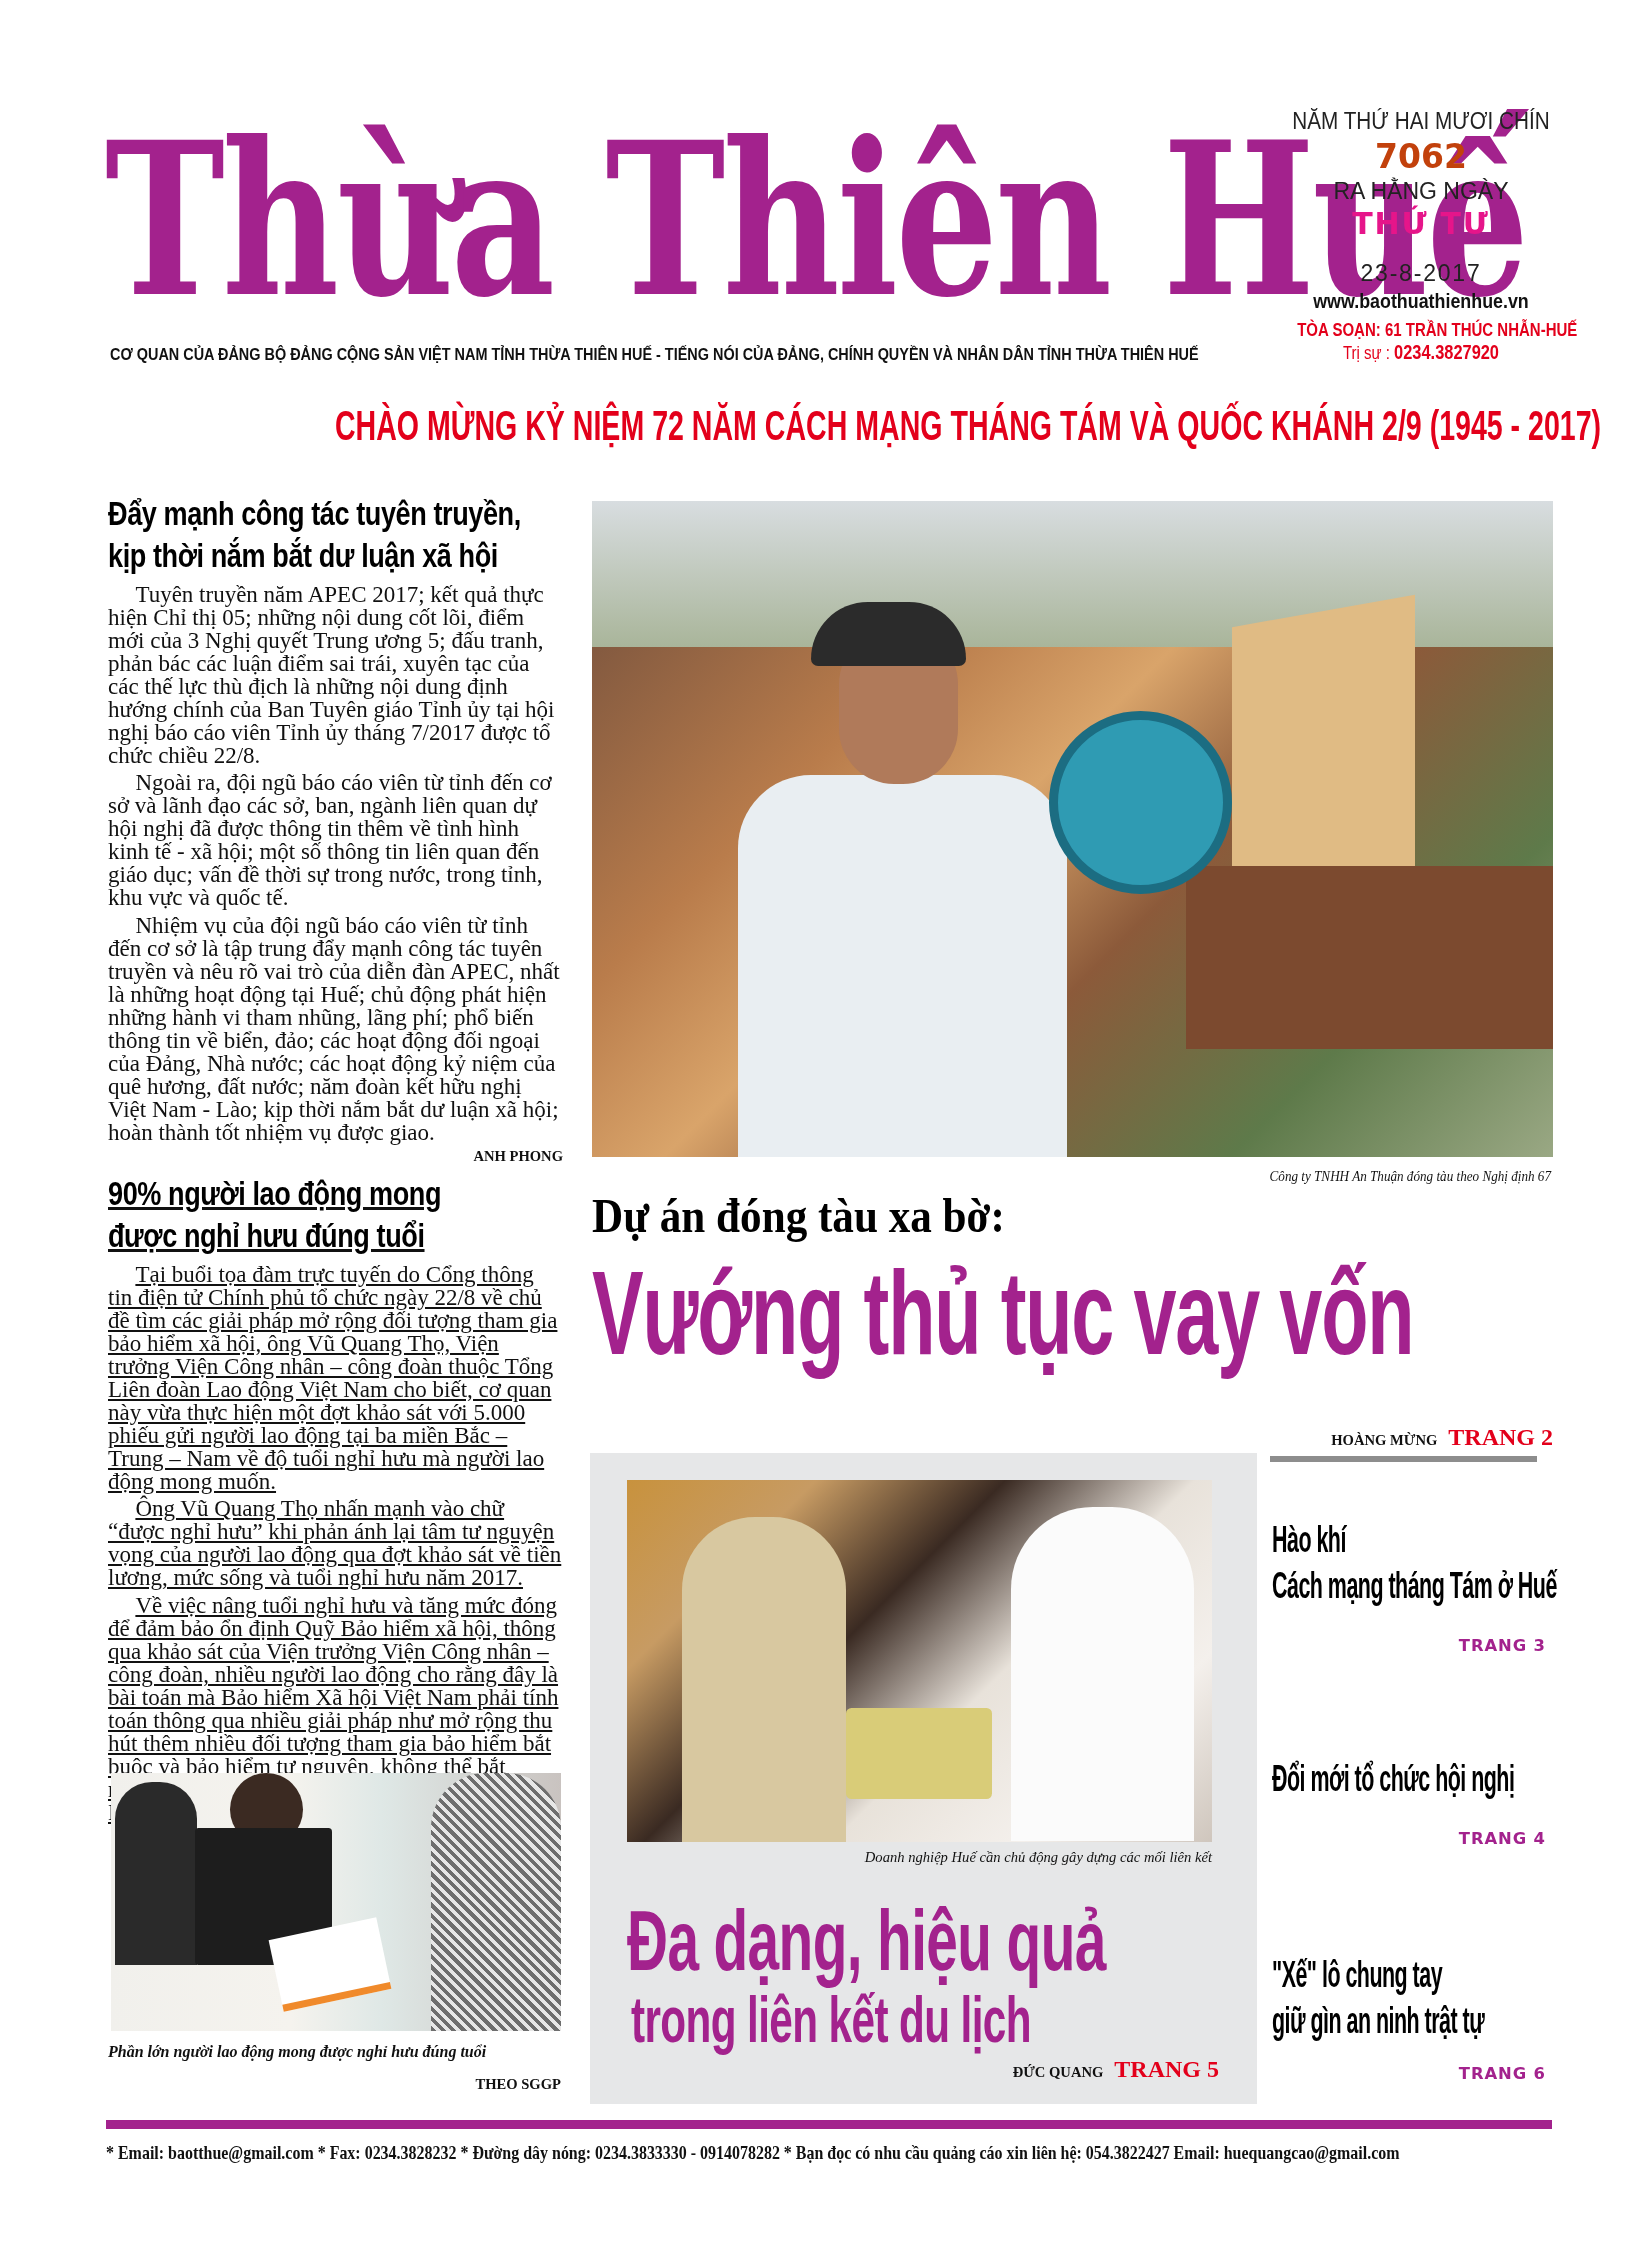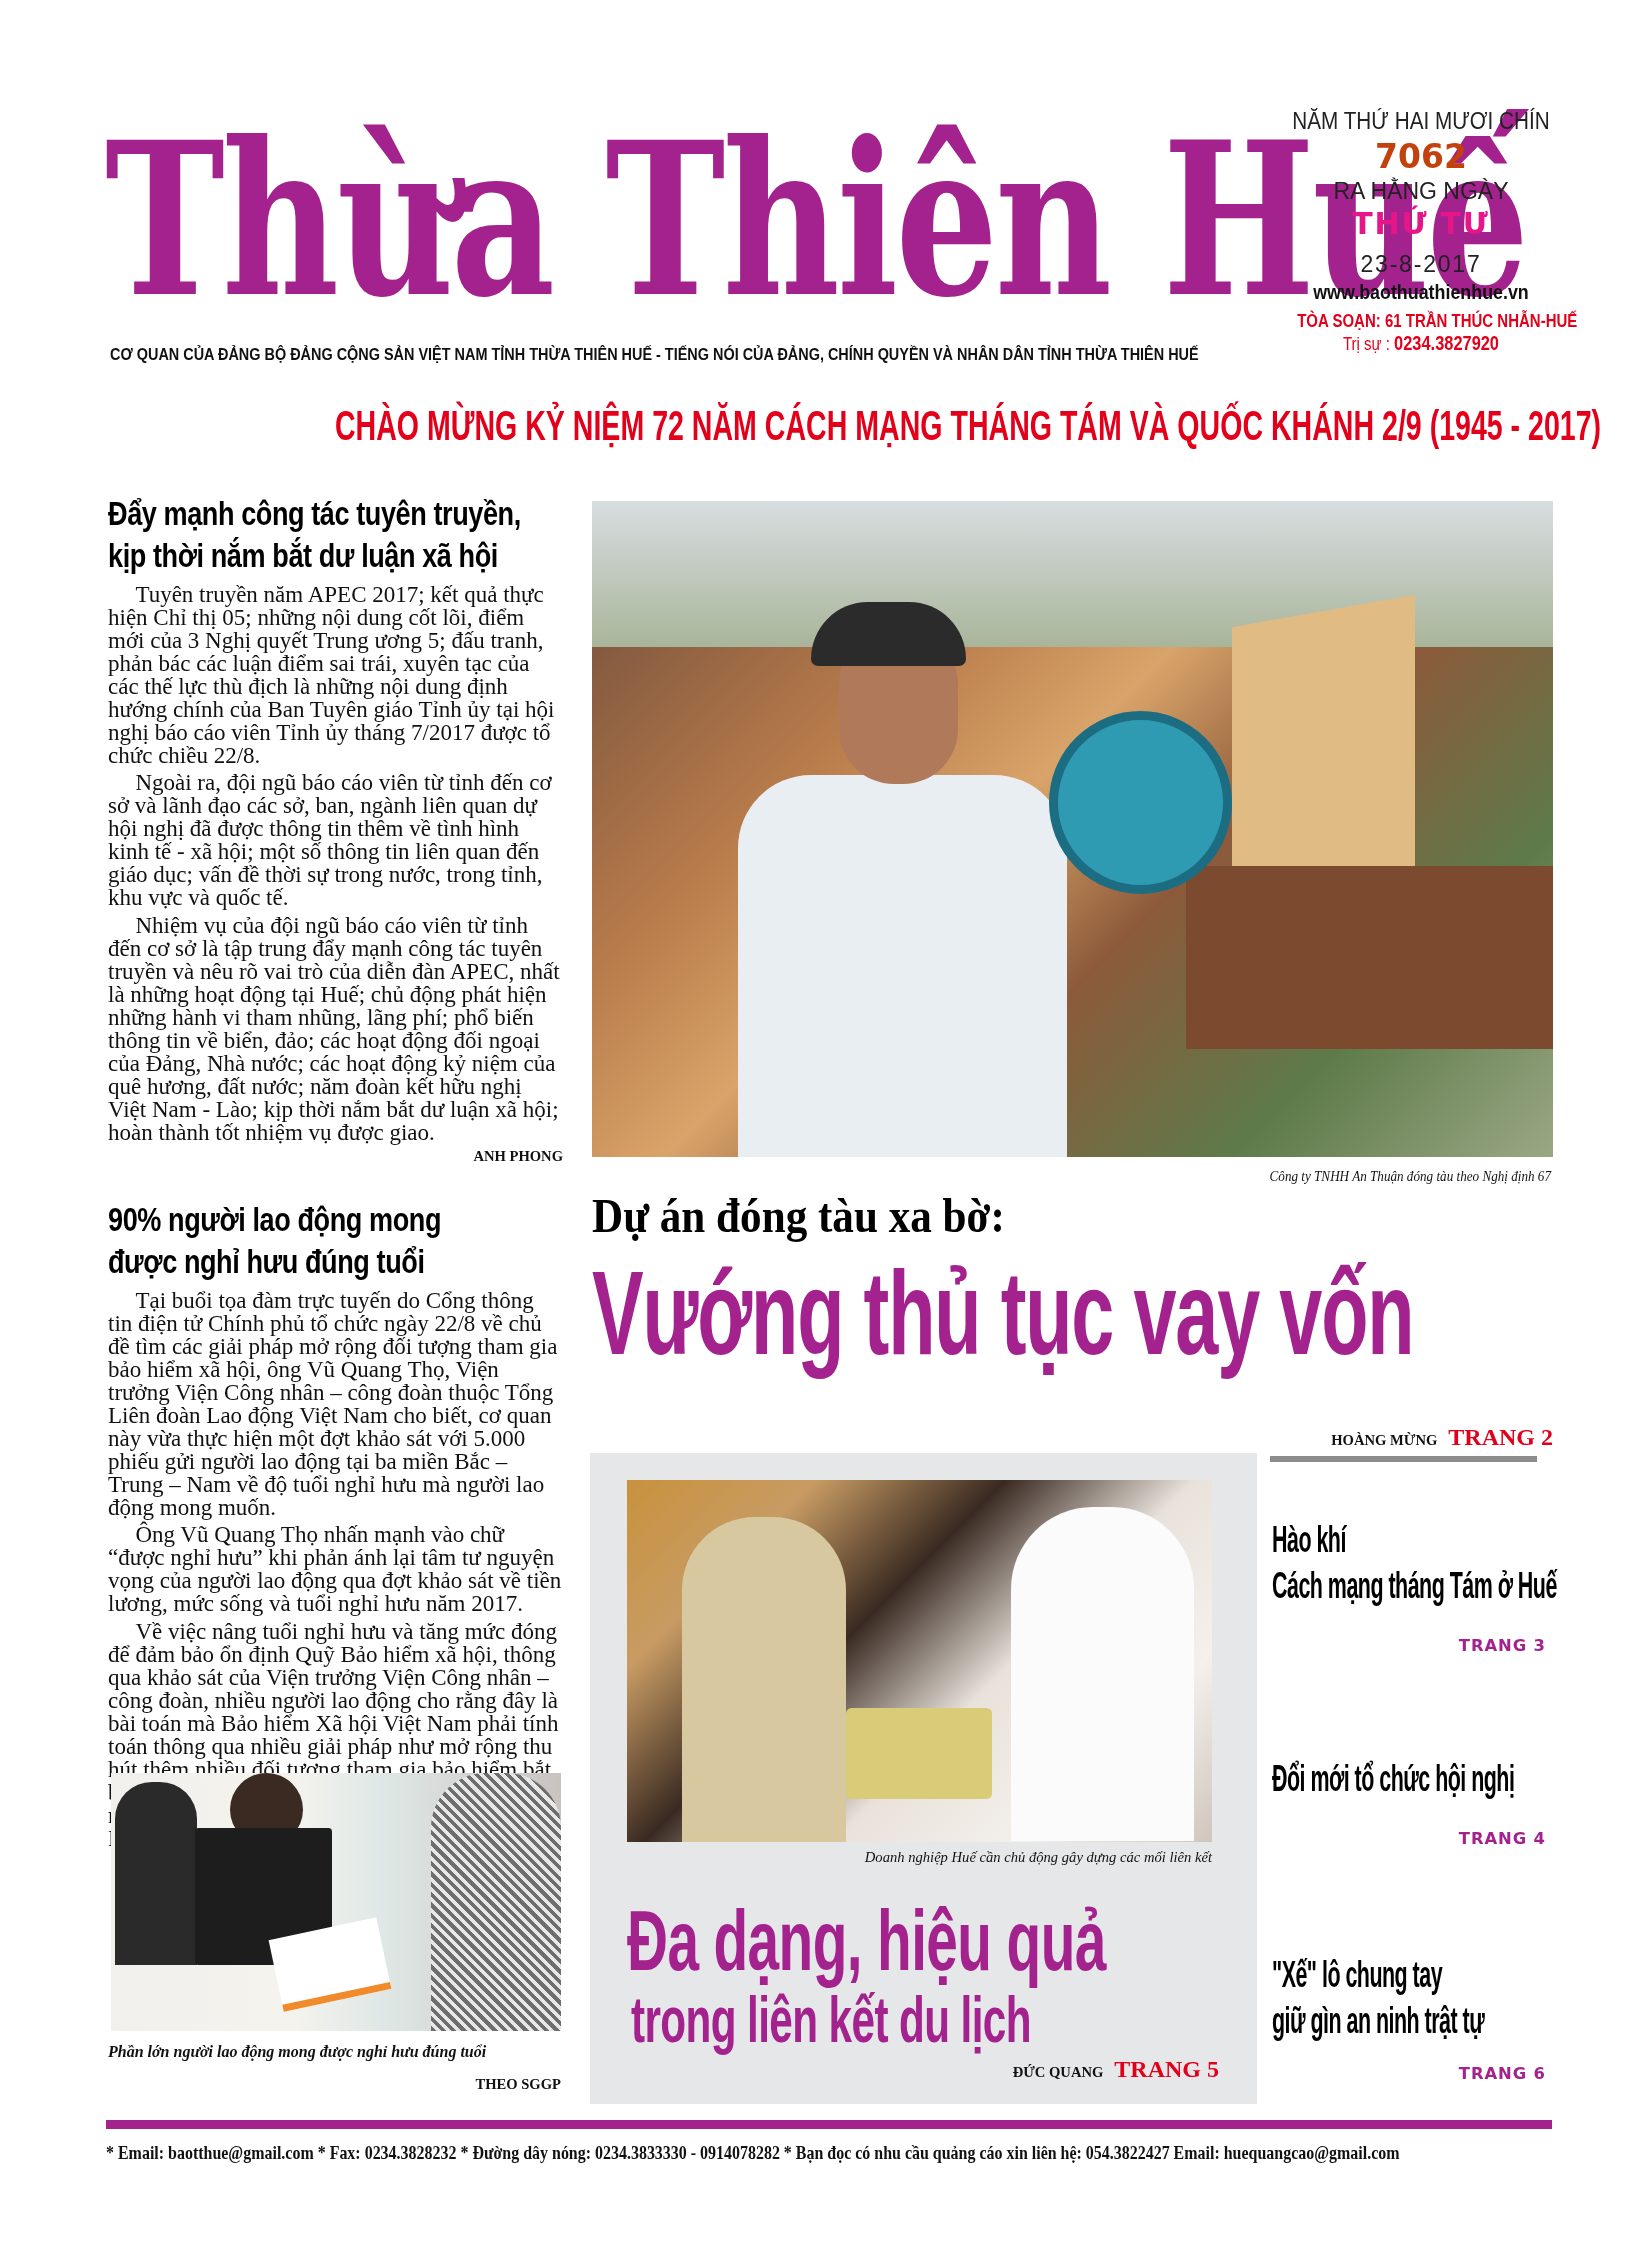--- a/index.html
+++ b/index.html
@@ -8,21 +8,21 @@
 
   
   .masthead-title { left: 105px; top: 108px; width: 1151px; height: 224px; font-family: "DejaVu Serif", serif; font-weight: bold; color: #a3228d; font-size: 212px; line-height: 224px; letter-spacing: -3.7px; transform: scaleX(0.76); transform-origin: left top; white-space: nowrap; }
   .tagline { left: 110px; top: 344px; width: 1151px; font-family: "Liberation Sans", sans-serif; font-weight: bold; font-size: 17.4px; white-space: nowrap; transform: scaleX(0.83); transform-origin: left top; color: #111; }
 
   .issue-box { left: 1270px; top: 108px; width: 302px; text-align: center; font-family: "Liberation Sans", sans-serif; }
   .issue-box .line1 { font-size: 23px; color: #222; letter-spacing: 0px; transform: scaleX(0.9); }
   .issue-box .num { font-size: 33px; font-weight: bold; color: #c2410c; margin-top: 1.8px; font-family: "DejaVu Sans", sans-serif; }
   .issue-box .line3 { font-size: 23px; color: #222; margin-top: 1.8px; }
   .issue-box .weekday { font-size: 30px; font-weight: bold; color: #e6158a; margin-top: 1.8px; font-family: "DejaVu Sans", sans-serif; letter-spacing: 1.8px; }
-  .issue-box .date { font-size: 23px; color: #222; margin-top: 10px; letter-spacing: 1.8px; }
+  .issue-box .date { font-size: 23px; color: #222; margin-top: 19px; letter-spacing: 1.8px; }
   .issue-box .web { font-size: 21px; font-weight: bold; color: #111; margin-top: 1.8px; transform: scaleX(0.85); }
   .issue-box .addr { font-size: 18.3px; font-weight: bold; color: #e3001b; margin-top: 5.5px; transform: scaleX(0.82); white-space: nowrap; }
   .issue-box .phone { font-size: 18.3px; color: #e3001b; margin-top: 0px; transform: scaleX(0.82); }
   .issue-box .phone b { font-size: 20px; }
 
   .banner { left: 101px; top: 402px; width: 1462px; text-align: center; font-family: "Liberation Sans", sans-serif; font-weight: bold; color: #e3001b; font-size: 42px; white-space: nowrap; transform: scaleX(0.68); transform-origin: center top; letter-spacing: 0px; }
 
   
   .left-col { left: 108px; top: 493px; width: 455px; }
   .headline-l { font-family: "Liberation Sans", sans-serif; font-weight: bold; font-size: 33px; line-height: 42px; color: #000; transform: scaleX(0.82); transform-origin: left top; width: 122%; letter-spacing: -0.5px; }
@@ -105,21 +105,21 @@
   <div>
     <h2 class="headline-l">Đẩy mạnh công tác tuyên truyền, kịp thời nắm bắt dư luận xã hội</h2>
     <div class="body-text" style="margin-top:5.5px;">
       <p>Tuyên truyền năm APEC 2017; kết quả thực hiện Chỉ thị 05; những nội dung cốt lõi, điểm mới của 3 Nghị quyết Trung ương 5; đấu tranh, phản bác các luận điểm sai trái, xuyên tạc của các thế lực thù địch là những nội dung định hướng chính của Ban Tuyên giáo Tỉnh ủy tại hội nghị báo cáo viên Tỉnh ủy tháng 7/2017 được tổ chức chiều 22/8.</p>
       <p>Ngoài ra, đội ngũ báo cáo viên từ tỉnh đến cơ sở và lãnh đạo các sở, ban, ngành liên quan dự hội nghị đã được thông tin thêm về tình hình kinh tế - xã hội; một số thông tin liên quan đến giáo dục; vấn đề thời sự trong nước, trong tỉnh, khu vực và quốc tế.</p>
       <p>Nhiệm vụ của đội ngũ báo cáo viên từ tỉnh đến cơ sở là tập trung đẩy mạnh công tác tuyên truyền và nêu rõ vai trò của diễn đàn APEC, nhất là những hoạt động tại Huế; chủ động phát hiện những hành vi tham nhũng, lãng phí; phổ biến thông tin về biển, đảo; các hoạt động đối ngoại của Đảng, Nhà nước; các hoạt động kỷ niệm của quê hương, đất nước; năm đoàn kết hữu nghị Việt Nam - Lào; kịp thời nắm bắt dư luận xã hội; hoàn thành tốt nhiệm vụ được giao.</p>
     </div>
     <div class="byline">ANH PHONG</div>
   </div>
 
-  <div style="margin-top:34px;">
+  <div style="margin-top:8px;text-decoration:underline;">
     <h2 class="headline-l" style="width:100%;">90% người lao động mong được nghỉ hưu đúng tuổi</h2>
     <div class="body-text" style="margin-top:5.5px;">
       <p>Tại buổi tọa đàm trực tuyến do Cổng thông tin điện tử Chính phủ tổ chức ngày 22/8 về chủ đề tìm các giải pháp mở rộng đối tượng tham gia bảo hiểm xã hội, ông Vũ Quang Thọ, Viện trưởng Viện Công nhân – công đoàn thuộc Tổng Liên đoàn Lao động Việt Nam cho biết, cơ quan này vừa thực hiện một đợt khảo sát với 5.000 phiếu gửi người lao động tại ba miền Bắc – Trung – Nam về độ tuổi nghỉ hưu mà người lao động mong muốn.</p>
       <p>Ông Vũ Quang Thọ nhấn mạnh vào chữ “được nghỉ hưu” khi phản ánh lại tâm tư nguyện vọng của người lao động qua đợt khảo sát về tiền lương, mức sống và tuổi nghỉ hưu năm 2017.</p>
       <p>Về việc nâng tuổi nghỉ hưu và tăng mức đóng để đảm bảo ổn định Quỹ Bảo hiểm xã hội, thông qua khảo sát của Viện trưởng Viện Công nhân – công đoàn, nhiều người lao động cho rằng đây là bài toán mà Bảo hiểm Xã hội Việt Nam phải tính toán thông qua nhiều giải pháp như mở rộng thu hút thêm nhiều đối tượng tham gia bảo hiểm bắt buộc và bảo hiểm tự nguyện, không thể bắt người lao động phải làm thêm để “nuôi” Quỹ Bảo hiểm xã hội...</p>
     </div>
   </div>
 </div>
 
 <div class="abs photo-small">

